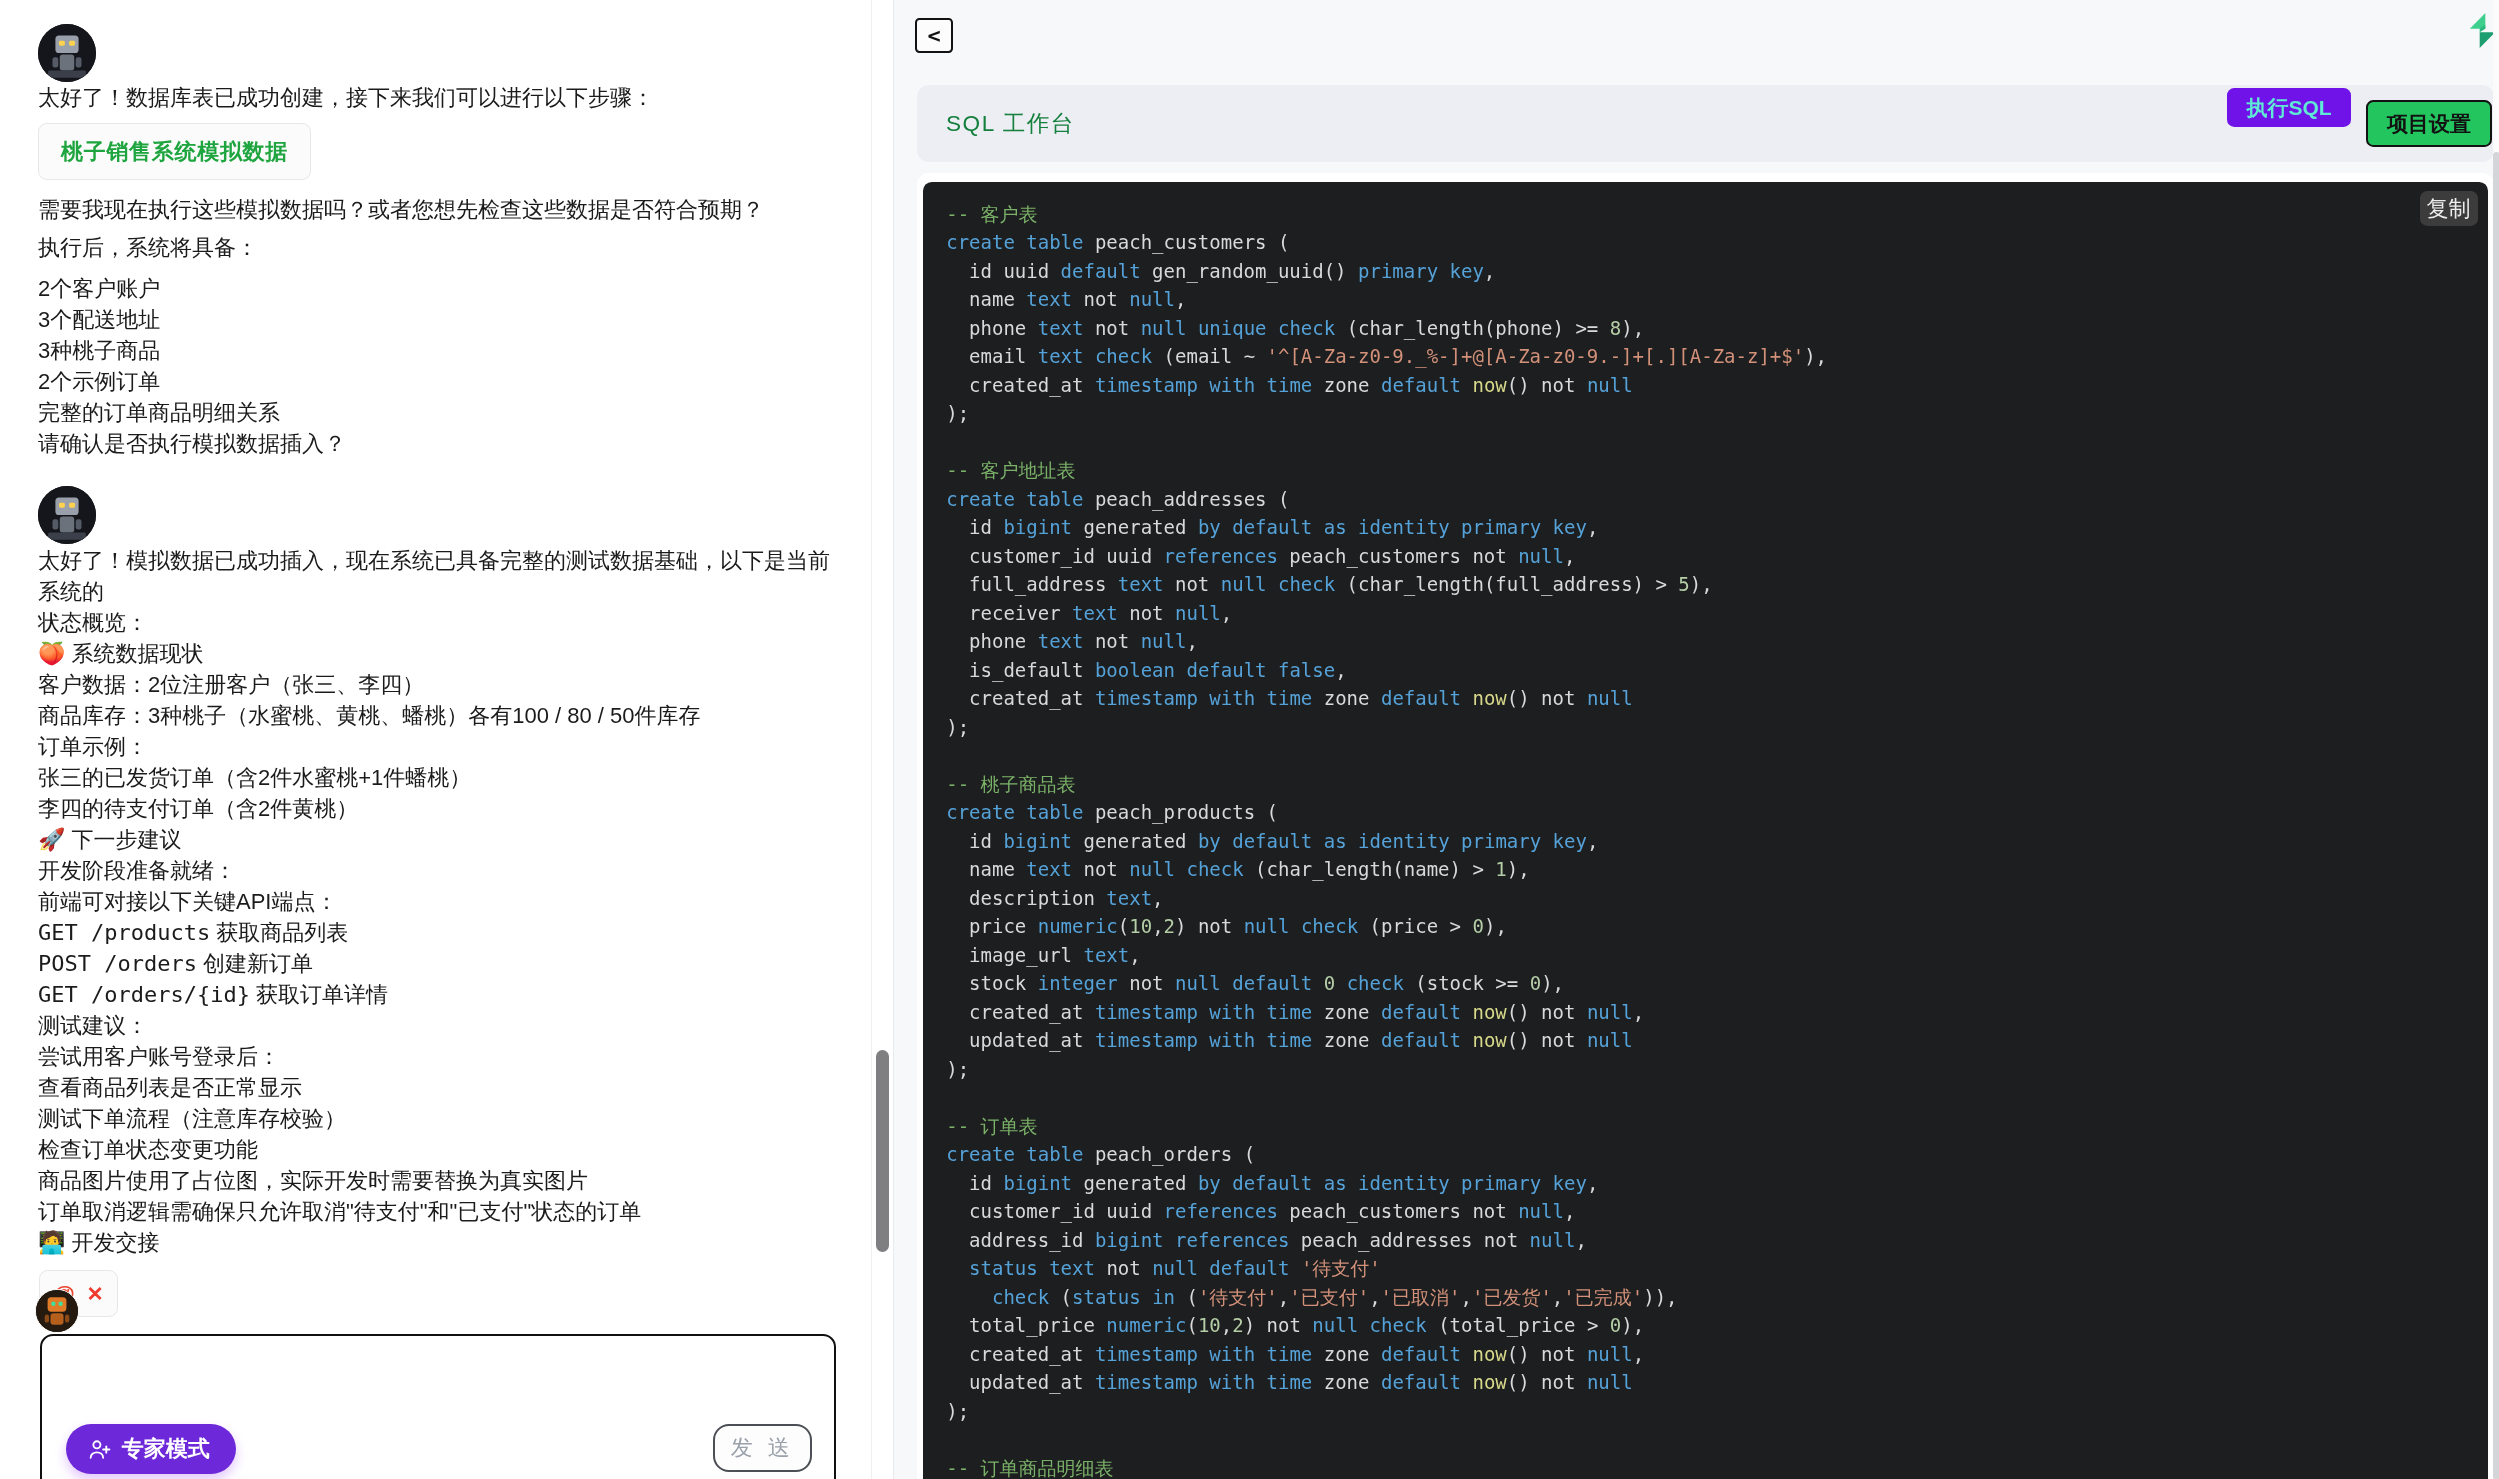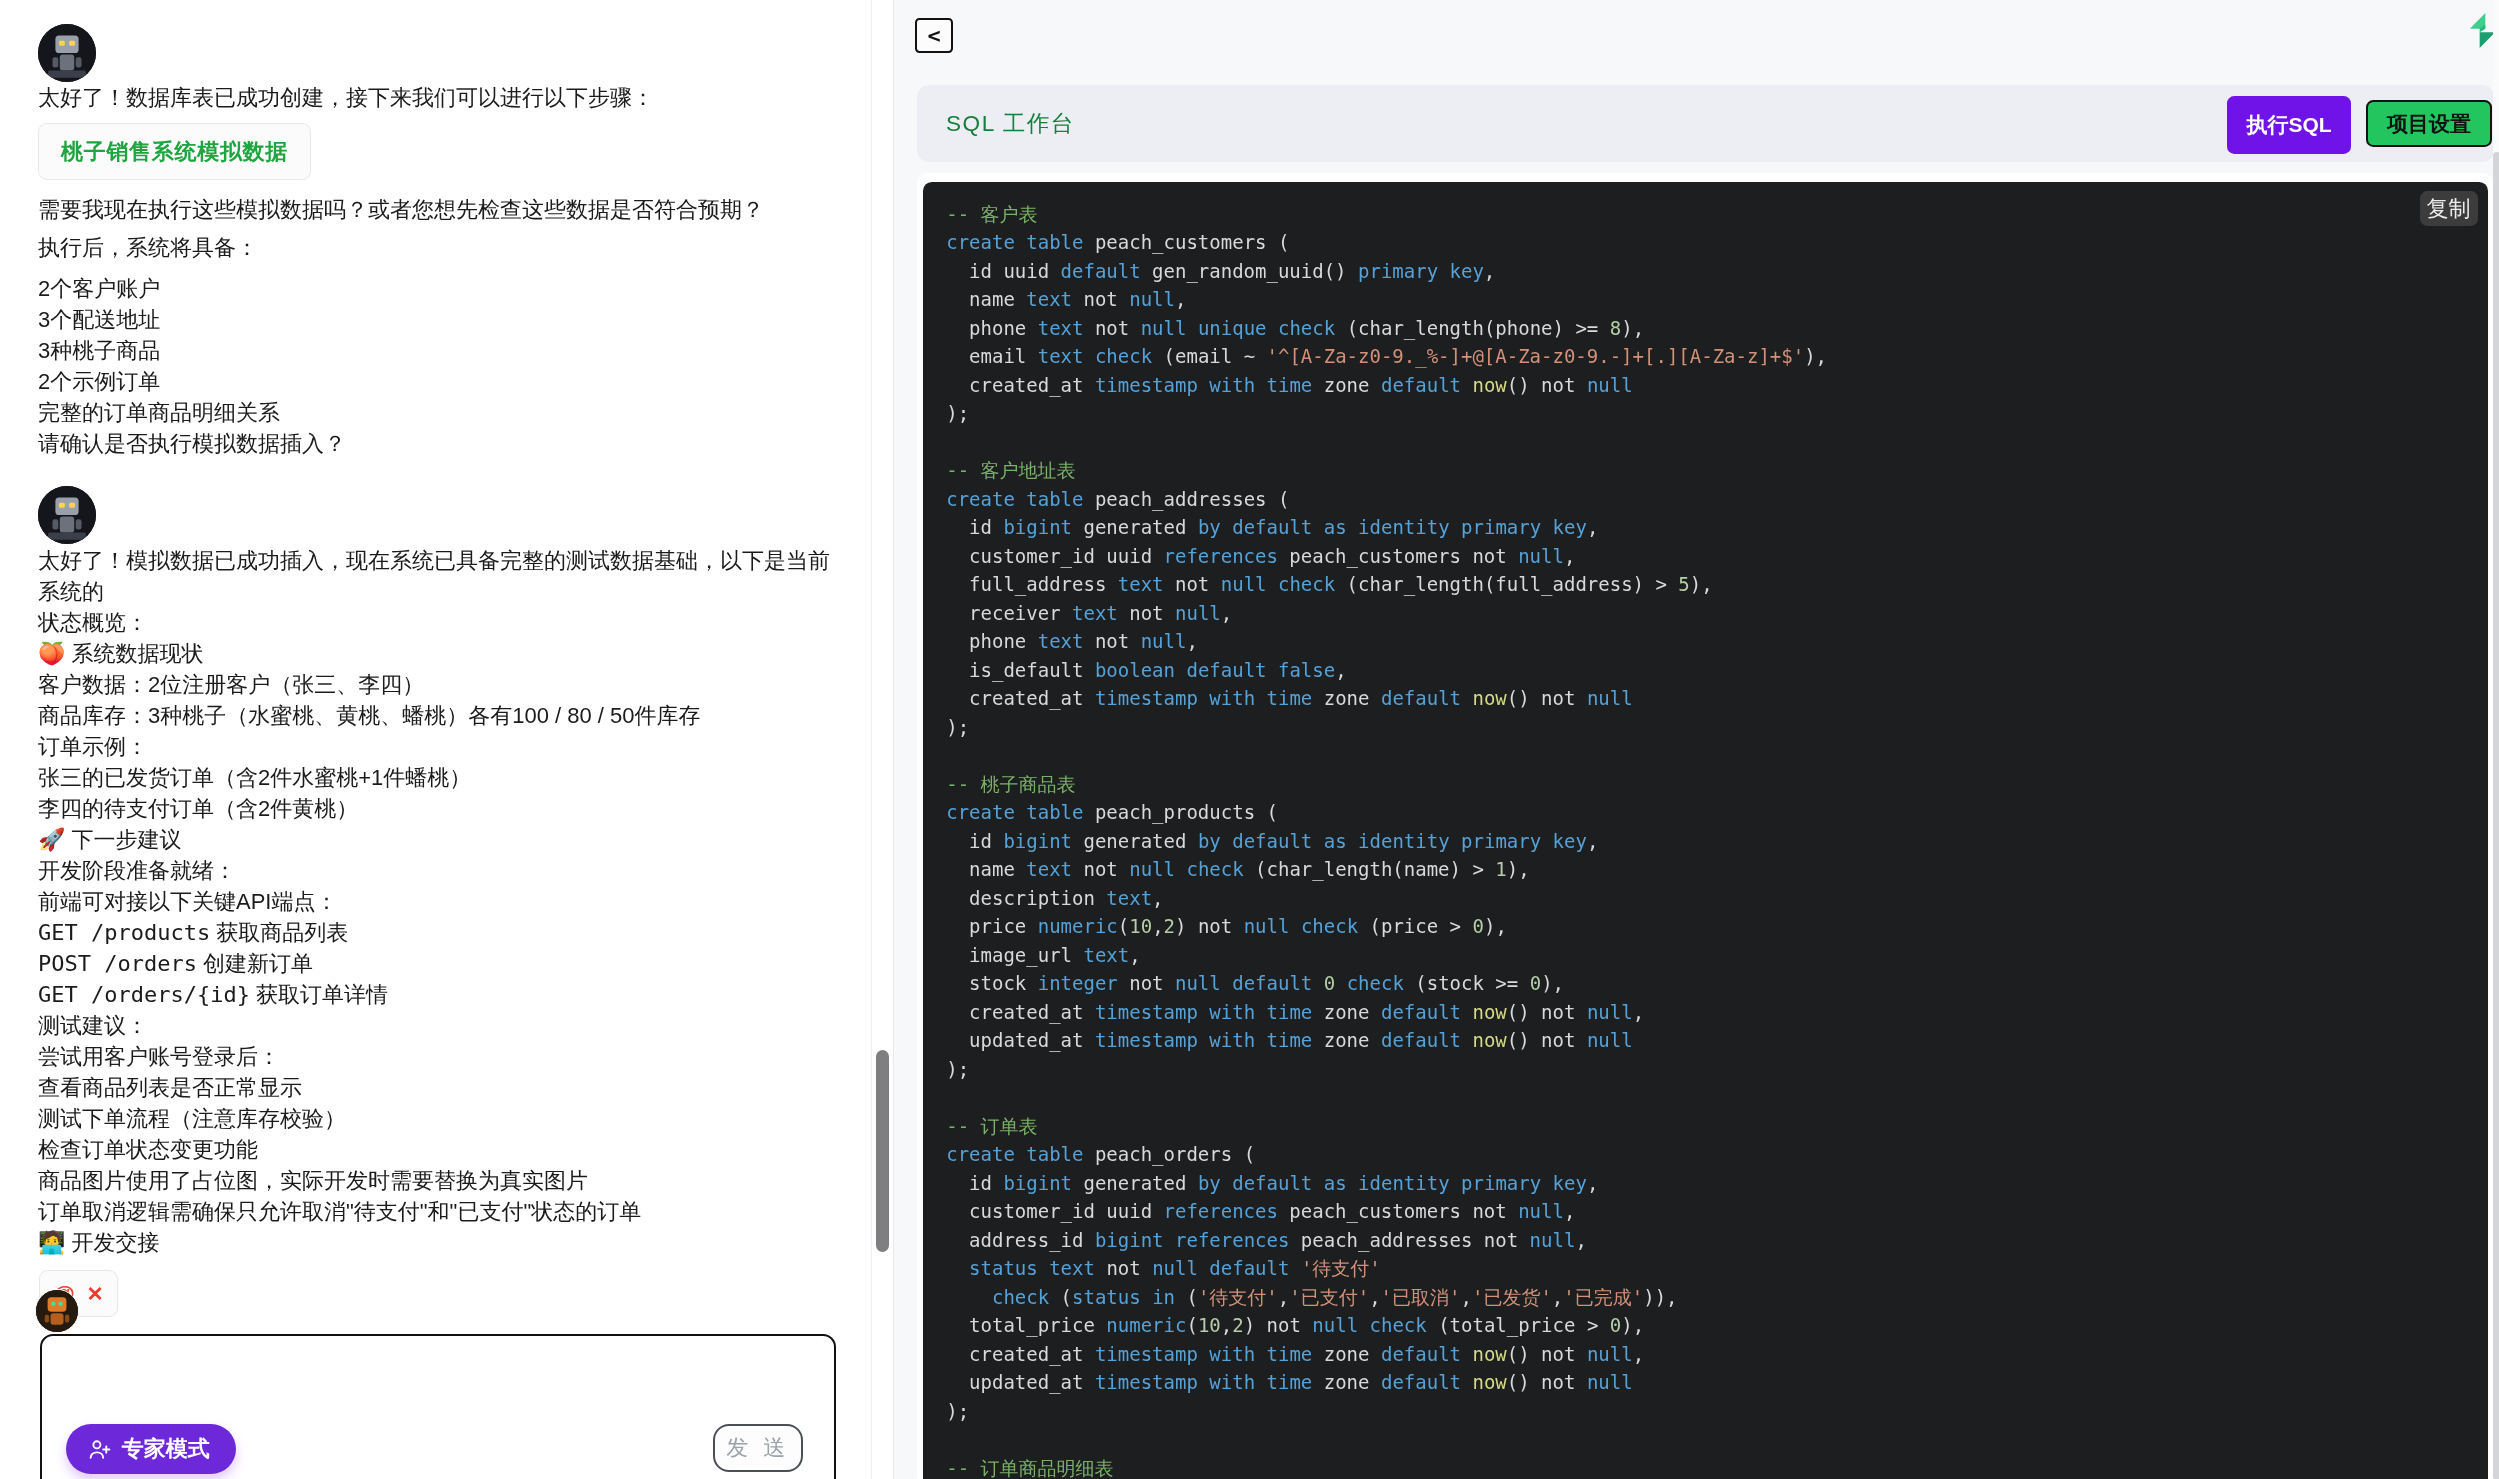--- a/index.html
+++ b/index.html
@@ -37,37 +37,37 @@
                overflow:hidden;background:#241a10;border:1.5px solid #ffffff;}
   #input-box{position:absolute;left:40px;top:1334px;width:796px;height:158px;background:#fff;
              border:2.2px solid #101010;border-radius:13px;box-sizing:border-box;}
   #message-input{position:absolute;left:0;top:0;width:100%;height:80px;border:none;outline:none;
                  resize:none;background:transparent;font-family:"Liberation Sans",sans-serif;
                  font-size:22px;padding:16px 19px;box-sizing:border-box;}
   #expert-btn{position:absolute;left:24px;top:88px;height:50px;padding:0 26px 0 20.5px;
               background:#6d28d9;border:none;border-radius:25px;color:#fff;font-weight:700;
               font-size:22px;font-family:"Liberation Sans",sans-serif;display:flex;align-items:center;gap:10.2px;
               box-shadow:0 5.8px 11.7px rgba(160,70,250,.30);cursor:pointer;}
-  #send-btn{position:absolute;left:671px;top:88px;width:90px;height:48px;background:#fdfdfd;
+  #send-btn{position:absolute;left:671px;top:88px;width:99px;height:48px;background:#fdfdfd;
             border:2.2px solid #4c4f55;border-radius:16px;color:#9aa1aa;font-size:22px;
             font-family:"Liberation Sans",sans-serif;letter-spacing:4.4px;cursor:default;}
 
   
   #back-btn{position:absolute;left:915px;top:18px;width:38px;height:35px;background:#fcfcfc;
             border:2.6px solid #121212;border-radius:4.4px;font-size:22px;font-weight:600;
             color:#121212;display:flex;align-items:center;justify-content:center;cursor:pointer;
             font-family:"DejaVu Sans Mono",monospace;}
   #bolt-icon{position:absolute;left:2467px;top:10.2px;width:31px;height:41px;}
 
   #workbench-card{position:absolute;left:917px;top:85px;width:1577px;height:77px;
                   background:#eceef3;border-radius:11.7px;}
   #workbench-title{position:absolute;left:29px;top:0;height:77px;display:flex;align-items:center;
                    font-size:22.6px;font-weight:500;color:#15803d;letter-spacing:1.5px;}
-  #run-sql-btn{position:absolute;left:1310px;top:11px;width:124px;height:58px;background:#7013e9;
-               border:none;border-radius:7.3px;color:#ffffff;font-weight:700;font-size:21px;
+  #run-sql-btn{position:absolute;left:1310px;top:3px;width:124px;height:39px;background:#7013e9;
+               border:none;border-radius:7.3px;color:#5eead4;font-weight:700;font-size:21px;
                font-family:"Liberation Sans",sans-serif;cursor:pointer;}
   #settings-btn{position:absolute;left:1449px;top:15.3px;width:126px;height:47px;background:#22c55e;
                 border:2.2px solid #121212;border-radius:7.3px;color:#121212;font-weight:700;font-size:21px;
                 font-family:"Liberation Sans",sans-serif;cursor:pointer;}
 
   #editor-card{position:absolute;left:917px;top:173px;width:1577px;height:1315px;background:#ffffff;
                border-radius:11.7px;}
   #code-panel{position:absolute;left:5.8px;top:8.8px;width:1565px;height:1306px;background:#1d1e1f;
               border-radius:8.8px;overflow:hidden;}
   #copy-btn{position:absolute;top:9.5px;right:10.2px;width:58px;height:35px;background:#3c3c3c;border:none;

